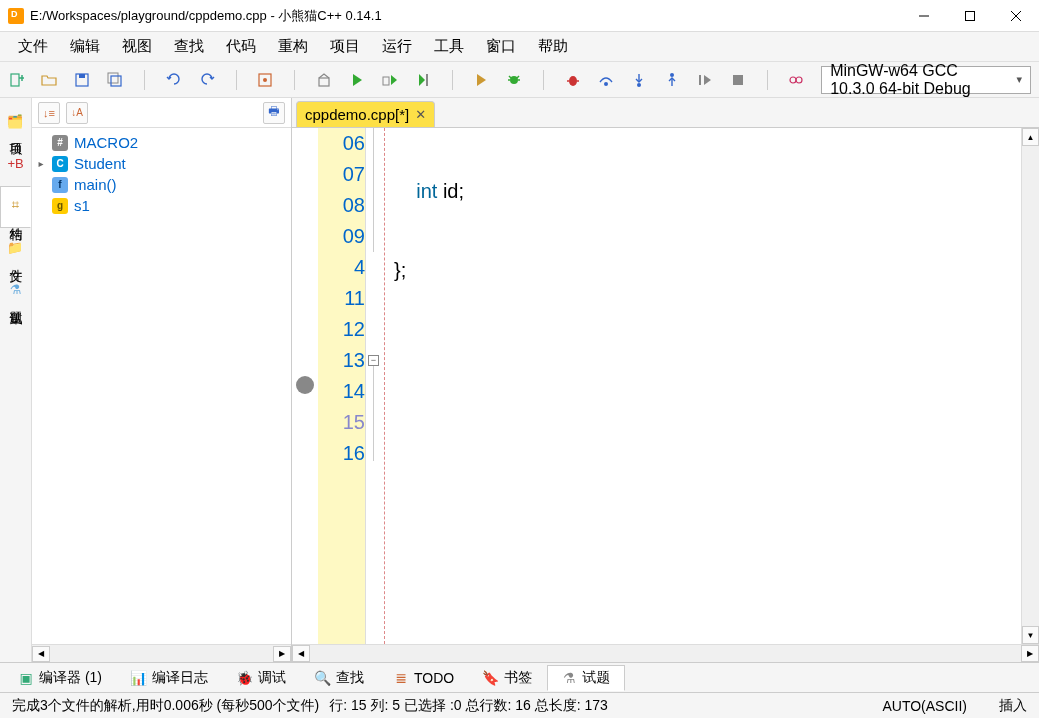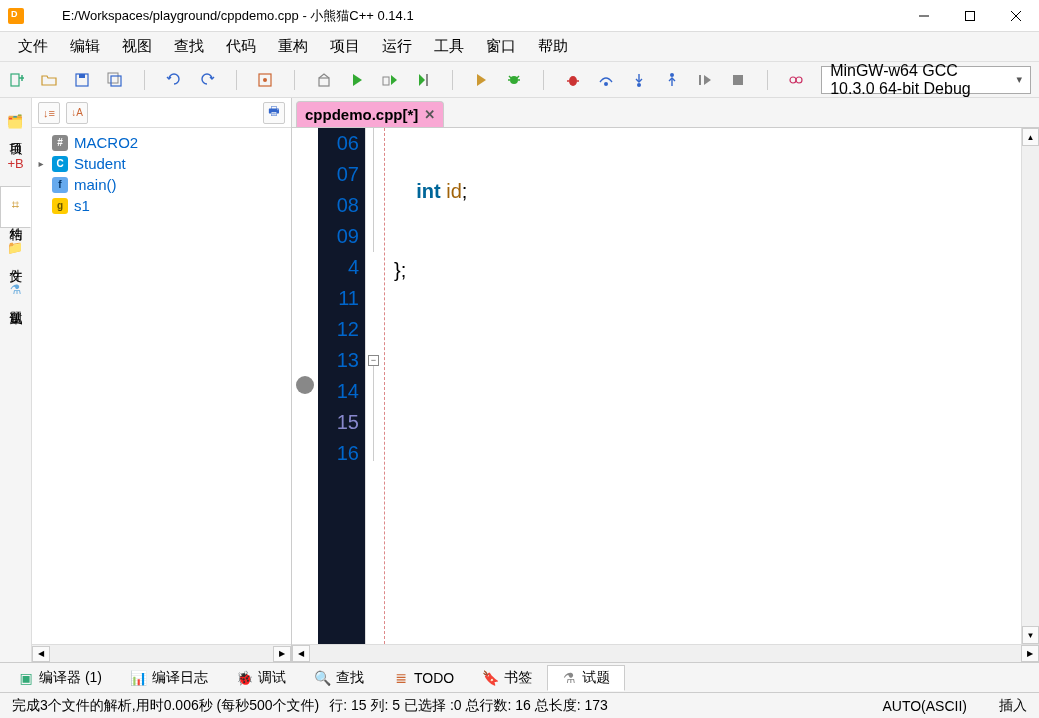--- a/index.html
+++ b/index.html
@@ -1,19 +1,19 @@
 <!DOCTYPE html>
 <html><head>
 <meta charset="utf-8">
 <style>
   * { box-sizing: border-box; margin: 0; padding: 0; font-family: "Microsoft YaHei", "Segoe UI", sans-serif; }
   body { width: 1039px; height: 718px; background: #f0f0f0; display: flex; flex-direction: column; overflow: hidden; font-size: 13px; }
 
   
-  .titlebar { height: 32px; background: #fff; display: flex; align-items: center; padding: 0 0 0 8px; border-bottom: 1px solid #ddd; gap: 32px; }
+  .titlebar { height: 32px; background: #fff; display: flex; align-items: center; padding: 0 0 0 8px; border-bottom: 1px solid #ddd; }
   .titlebar .app-icon { width: 16px; height: 16px; background: #ff9800; border-radius: 2px; margin-right: 6px; position: relative; }
   .titlebar .app-icon::after { content: "D"; position: absolute; font-size: 9px; color: #fff; left: 3px; top: 1px; font-weight: bold; }
   .titlebar .title-text { flex: 1; font-size: 13px; color: #000; }
   .titlebar .win-btns { display: flex; }
   .titlebar .win-btn { width: 46px; height: 32px; display: flex; align-items: center; justify-content: center; color: #000; cursor: default; }
   .titlebar .win-btn svg { width: 10px; height: 10px; }
 
   
   .menubar { height: 30px; background: #f5f5f5; display: flex; align-items: center; padding: 0 8px; gap: 2px; border-bottom: 1px solid #e0e0e0; }
   .menubar .menu-item { padding: 4px 10px; font-size: 15px; color: #000; cursor: default; }
@@ -46,35 +46,35 @@
   .badge.class { background: #0099dd; }
   .badge.func { background: #66aaee; color: #003366; }
   .badge.var { background: #ffcc00; color: #665500; }
   .sidebar-hscroll { height: 18px; border-top: 1px solid #ddd; background: #f0f0f0; display: flex; align-items: center; }
   .sidebar-hscroll .arrow { width: 18px; height: 16px; border: 1px solid #ccc; background: #fafafa; display: flex; align-items: center; justify-content: center; font-size: 8px; }
   .sidebar-hscroll .track { flex: 1; height: 16px; background: #f0f0f0; }
 
   
   .editor-area { flex: 1; display: flex; flex-direction: column; background: #fff; }
   .editor-tabs { height: 30px; background: #f5f5f5; border-bottom: 1px solid #ccc; display: flex; align-items: flex-end; padding: 0 4px; }
-  .editor-tab { height: 26px; background: #f9a8d4; border: 1px solid #ccc; border-bottom: none; padding: 0 8px; display: flex; align-items: center; gap: 6px; font-size: 15px; border-radius: 4px 4px 0 0; font-weight: bold; }
+  .editor-tab { height: 26px; background: #fde047; border: 1px solid #ccc; border-bottom: none; padding: 0 8px; display: flex; align-items: center; gap: 6px; font-size: 15px; border-radius: 4px 4px 0 0; }
   .editor-tab .close-x { font-size: 13px; color: #555; cursor: default; }
   .editor-body { flex: 1; display: flex; overflow: hidden; position: relative; }
   .gutter-bp { width: 26px; background: #fff; }
   .bp-dot { width: 18px; height: 18px; background: #888; border-radius: 50%; margin: 0 auto; }
-  .gutter-ln { width: 48px; background: #0f172a; text-align: right; padding-right: 6px; font-family: Consolas, monospace; font-size: 20px; color: #0066cc; border-right: 1px solid #ddd; }
+  .gutter-ln { width: 48px; background: #fef9c3; text-align: right; font-family: Consolas, monospace; font-size: 20px; color: #0066cc; border-right: 1px solid #ddd; }
   .gutter-fold { width: 18px; background: #fff; position: relative; }
   .fold-box { width: 11px; height: 11px; border: 1px solid #888; position: absolute; left: 2px; display: flex; align-items: center; justify-content: center; font-size: 9px; line-height: 1; color: #555; background: #fff; }
   .fold-line-v { position: absolute; left: 7px; width: 1px; background: #ccc; }
   .margin-line { width: 6px; background: #fff; border-left: 1px dashed #d88; }
   .code { flex: 1; font-family: Consolas, monospace; font-size: 20px; white-space: pre; position: relative; }
   .code-line { height: 31px; line-height: 31px; padding-left: 4px; }
-  .kw { color: #006699; font-weight: bold; }
+  .kw { color: #006699; font-weight: normal; }
   .type { color: #267f99; }
-  .ident { color: #a16207; }
+  .ident { color: #000000; }
   .cls { color: #267f99; }
   .op { color: #000; }
   .editor-vscroll { width: 18px; background: #f0f0f0; border-left: 1px solid #ddd; display: flex; flex-direction: column; }
   .editor-vscroll .arrow { height: 18px; border: 1px solid #ccc; background: #fafafa; display: flex; align-items: center; justify-content: center; font-size: 8px; }
   .editor-vscroll .track { flex: 1; }
   .editor-hscroll { height: 18px; background: #f0f0f0; border-top: 1px solid #ddd; display: flex; }
   .editor-hscroll .arrow { width: 18px; border: 1px solid #ccc; background: #fafafa; display: flex; align-items: center; justify-content: center; font-size: 8px; }
   .editor-hscroll .track { flex: 1; }
 
   

